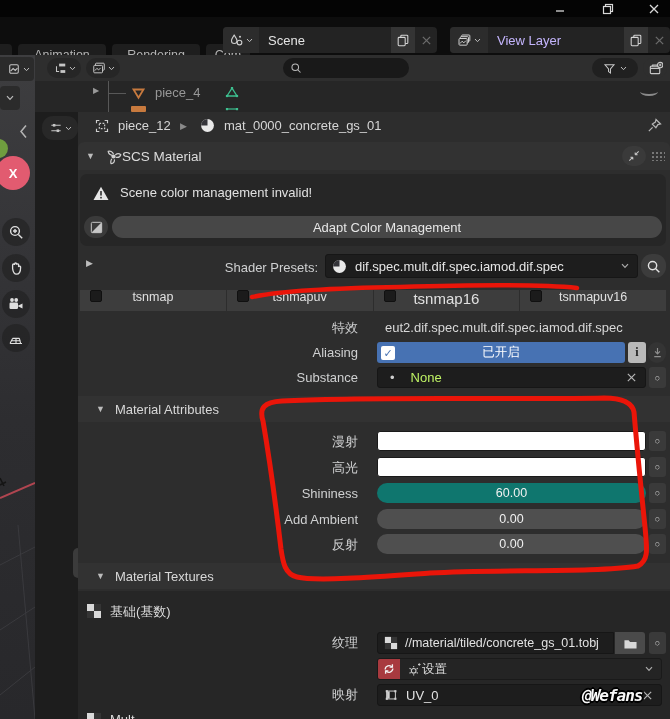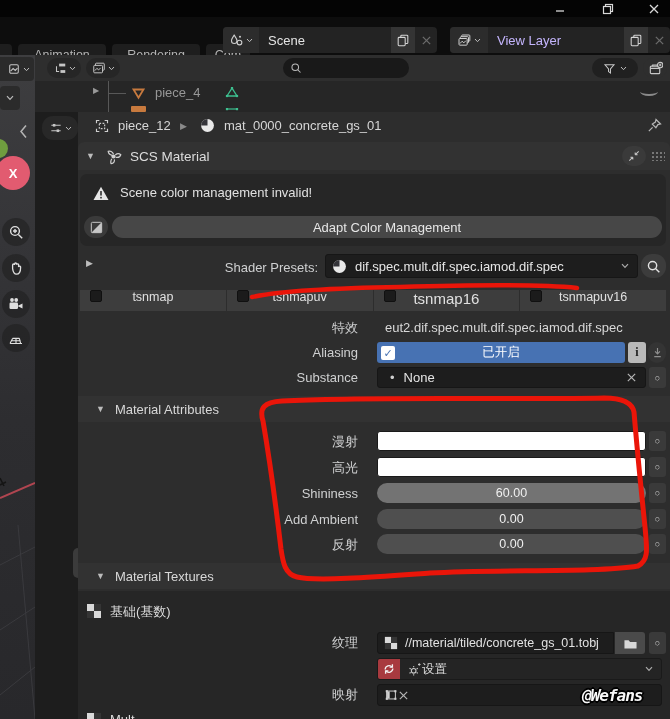--- a/index.html
+++ b/index.html
@@ -371,21 +371,21 @@
         <path d="M10.6 2.6l4.8 4.8-2.8.7-2.1 3.2-3.8-3.8 3.2-2.1ZM7 11L3 15"></path>
       </svg>
   </div>
 
   <div class="abs hdr flex" style="left:0;top:30px;width:592px;height:28px;border-radius:6px 6px 0 0">
     <span style="margin-left:8px;color:#bcbcbc;font-size:9px">▼</span>
     <svg style="margin-left:10px" width="17" height="17" viewBox="0 0 18 18" fill="none" stroke="#cfcfcf" stroke-width="1.3">
         <circle cx="9" cy="9" r="2.2" fill="#cfcfcf" stroke="none"></circle>
         <path d="M9 6.6C8 3.8 5.4 2.8 3.4 3.6c.3 2.1 2 3.7 4.2 4.1M11.3 9.8c2.9.6 4.8-.6 5.4-2.6-1.6-1.4-4-1.4-5.8.2M7.2 11.4c-1.7 2.5-1 5-0.7 5.2 2.2-.3 3.7-2 3.5-4.6"></path>
       </svg>
-    <span style="margin-left:8px;color:#dcdcdc;font-size:13.5px">SCS Material</span>
+    <span style="color:#dcdcdc;font-size:13.5px">SCS Material</span>
     <div class="abs btn" style="left:544px;top:4px;width:24px;height:20px">
       <svg width="14" height="14" viewBox="0 0 18 18" fill="none" stroke="#c6c6c6" stroke-width="1.3">
           <path d="M3 15l4.5-4.5M7.5 10.5H4.4M7.5 10.5v3.1M15 3l-4.5 4.5M10.5 7.5h3.1M10.5 7.5V4.4"></path>
         </svg>
     </div>
     <div class="abs" style="left:573px;top:9px;width:14px;height:10px;background-image:radial-gradient(#777 1px,transparent 1.3px);background-size:4px 4px"></div>
   </div>
 
   <div class="abs" style="left:2px;top:62px;width:586px;height:72px;background:#262626;border-radius:7px">
     <svg class="abs" style="left:12px;top:11px" width="18" height="16" viewBox="0 0 18 17">
@@ -454,42 +454,42 @@
   <div class="abs" style="left:550px;top:230px;width:18px;height:21px;background:#b9b9b9;border-radius:3px;display:flex;align-items:center;justify-content:center;color:#1d1d1d;font-weight:bold;font-size:12px;font-family:'Liberation Serif',serif">i</div>
   <div class="abs btn" style="left:570px;top:230px;width:18px;height:21px;background:#343434">
     <svg width="13" height="13" viewBox="0 0 16 16" fill="none" stroke="#8f8f8f" stroke-width="1.4">
         <path d="M8 2.5v7M5 6.6l3 3.1 3-3.1M4 13h8"></path>
       </svg>
   </div>
 
   <div class="abs lblR" style="left:0;top:255px;width:280px">Substance</div>
   <div class="abs field" style="left:299px;top:255px;width:269px;height:21px">
     <span style="margin-left:12px;color:#cfcfcf">•</span>
-    <span style="margin-left:9px;color:#e5e5e5;flex:1">None</span>
+    <span style="margin-left:16px;color:#bef264;flex:1">None</span>
     <svg style="margin-right:8px" width="11" height="11" viewBox="0 0 12 12">
         <path d="M2 2l8 8M10 2l-8 8" stroke="#b5b5b5" stroke-width="1.3"></path>
       </svg>
   </div>
   <div class="abs odec" style="left:571px;top:255px;width:17px;height:21px">○</div>
 
   <div class="abs hdr flex" style="left:0;top:284px;width:592px;height:26px">
     <span style="margin-left:18px;color:#bcbcbc;font-size:9px">▼</span>
     <span style="margin-left:10px;color:#d8d8d8">Material Attributes</span>
   </div>
 
   <div class="abs lblR" style="left:0;top:319px;width:280px">漫射</div>
   <div class="abs" style="left:299px;top:319px;width:269px;height:20px;background:#ffffff;border-radius:3px;border:1px solid #1a1a1a"></div>
   <div class="abs odec" style="left:571px;top:319px;width:17px;height:20px">○</div>
 
   <div class="abs lblR" style="left:0;top:345px;width:280px">高光</div>
   <div class="abs" style="left:299px;top:345px;width:269px;height:20px;background:#ffffff;border-radius:3px;border:1px solid #1a1a1a"></div>
   <div class="abs odec" style="left:571px;top:345px;width:17px;height:20px">○</div>
 
   <div class="abs lblR" style="left:0;top:371px;width:280px">Shininess</div>
-  <div class="abs btn" style="left:299px;top:371px;width:269px;height:20px;background:#737373;color:#f0f0f0;font-size:12.5px">
+  <div class="abs btn" style="left:299px;top:371px;width:269px;height:20px;background:#0f766e;color:#f0f0f0;font-size:12.5px">
       <span>60.00</span>
     </div>
   <div class="abs odec" style="left:571px;top:371px;width:17px;height:20px">○</div>
 
   <div class="abs lblR" style="left:0;top:397px;width:280px">Add Ambient</div>
   <div class="abs btn" style="left:299px;top:397px;width:269px;height:20px;background:#4f4f4f;color:#f0f0f0;font-size:12.5px">
       <span>0.00</span>
     </div>
   <div class="abs odec" style="left:571px;top:397px;width:17px;height:20px">○</div>
 
@@ -551,20 +551,21 @@
     <div class="abs lblR" style="left:0;top:93px;width:280px">映射</div>
     <div class="abs field" style="left:299px;top:93px;width:285px;height:22px">
       <svg style="margin-left:6px" width="14" height="14" viewBox="0 0 16 16" fill="none" stroke="#d0d0d0" stroke-width="1.1">
           <rect x="3" y="3.5" width="10" height="9"></rect>
           <rect x="2" y="2.5" width="2.4" height="2.4" fill="#d0d0d0" stroke="none"></rect>
           <rect x="11.8" y="2.5" width="2.4" height="2.4" fill="#d0d0d0" stroke="none"></rect>
           <rect x="2" y="11.1" width="2.4" height="2.4" fill="#d0d0d0" stroke="none"></rect>
           <rect x="11.8" y="11.1" width="2.4" height="2.4" fill="#d0d0d0" stroke="none"></rect>
           <path d="M3.5 4v8h3V4Z" fill="#d0d0d0" stroke="none"></path>
         </svg>
+      <span style="margin-left:8px;color:#e2e2e2;flex:1">UV_0</span>
       <svg style="margin-right:8px" width="11" height="11" viewBox="0 0 12 12">
           <path d="M2 2l8 8M10 2l-8 8" stroke="#b5b5b5" stroke-width="1.3"></path>
         </svg>
     </div>
 
     <svg class="abs" style="left:8px;top:121px" width="16" height="16" viewBox="0 0 16 16">
         <rect x="1" y="1" width="7" height="7" fill="#d9d9d9"></rect>
         <rect x="8" y="8" width="7" height="7" fill="#d9d9d9"></rect>
         <rect x="8" y="1" width="7" height="7" fill="#353535"></rect>
         <rect x="1" y="8" width="7" height="7" fill="#353535"></rect>

